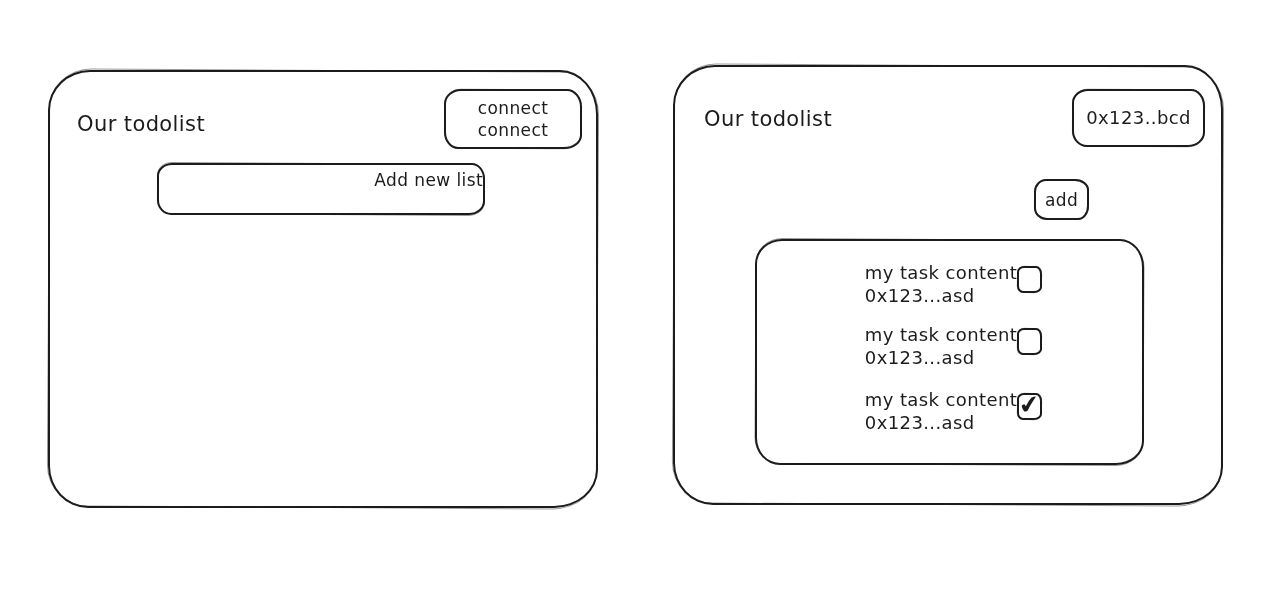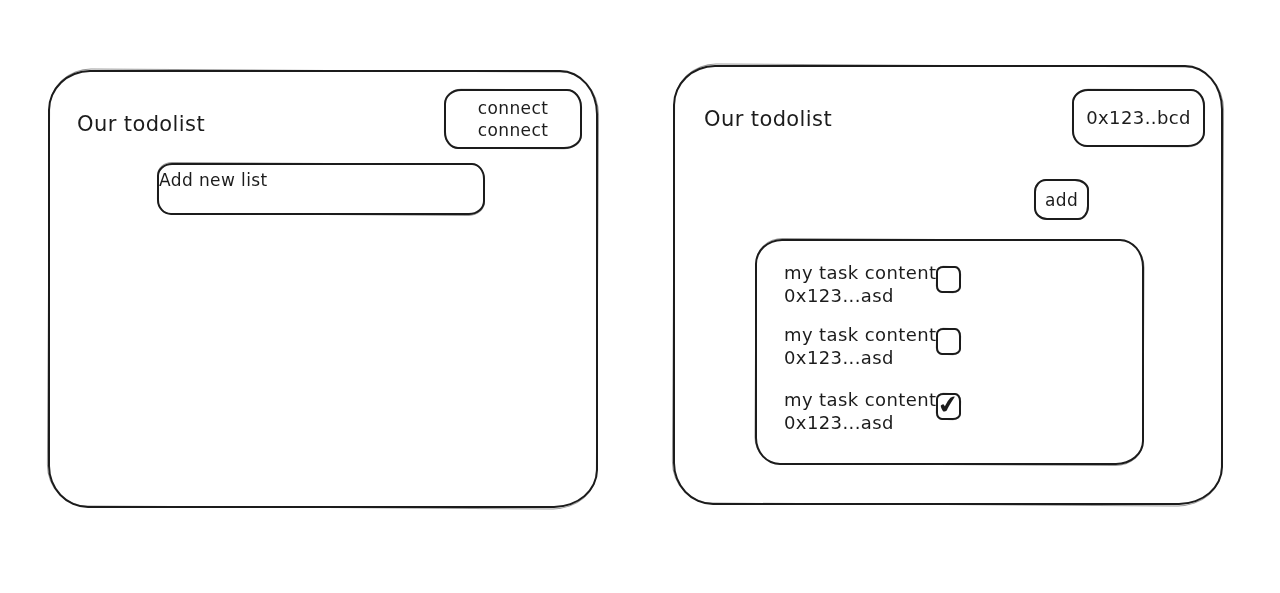--- a/index.html
+++ b/index.html
@@ -35,37 +35,37 @@
   .btn-connect{left:394px;top:17px;width:138px;height:60px;
     border-radius:17px 15px 18px 14px / 15px 18px 14px 17px;}
   .btn-wallet{left:397px;top:22px;width:133px;height:58px;font-size:18px;
     border-radius:16px 14px 17px 15px / 14px 17px 15px 16px;text-align:right;}
   .btn-add{left:359px;top:112px;width:55px;height:41px;
     border-radius:12px 14px 11px 13px / 13px 11px 14px 12px;}
 
   .box-addlist{
     left:107px;top:91px;width:328px;height:52px;
     border-radius:15px 13px 16px 14px / 13px 16px 14px 15px;
-    display:flex;justify-content:flex-start;align-items:flex-start;
+    display:flex;justify-content:flex-end;align-items:flex-start;
     padding-top:5px;font-size:17px;cursor:pointer;
   }
   .input-newtask{
     left:102px;top:108px;width:232px;height:47px;
     border-radius:13px 15px 12px 14px / 14px 12px 15px 13px;
     display:flex;justify-content:center;align-items:center;
     font-size:17px;cursor:text;
   }
 
   .task-list{
     left:80px;top:172px;width:389px;height:226px;
     border-radius:27px 24px 28px 25px / 25px 28px 24px 27px;
     padding:21px 19px 0 27px;
   }
   .task-row{
-    display:flex;justify-content:flex-start;align-items:flex-start;
+    display:flex;justify-content:center;align-items:flex-start;
   }
   .task-row.gap-a{margin-bottom:17px;}
   .task-row.gap-b{margin-bottom:20px;}
   .task-text{font-size:18px;line-height:22.5px;}
   .checkbox{
     position:relative;width:25px;height:27px;margin-top:4px;
     border:2.4px solid var(--ink);background:var(--bg);
     border-radius:7px 6px 8px 6px / 6px 8px 6px 7px;
     cursor:pointer;flex:none;
     display:flex;align-items:center;justify-content:center;

